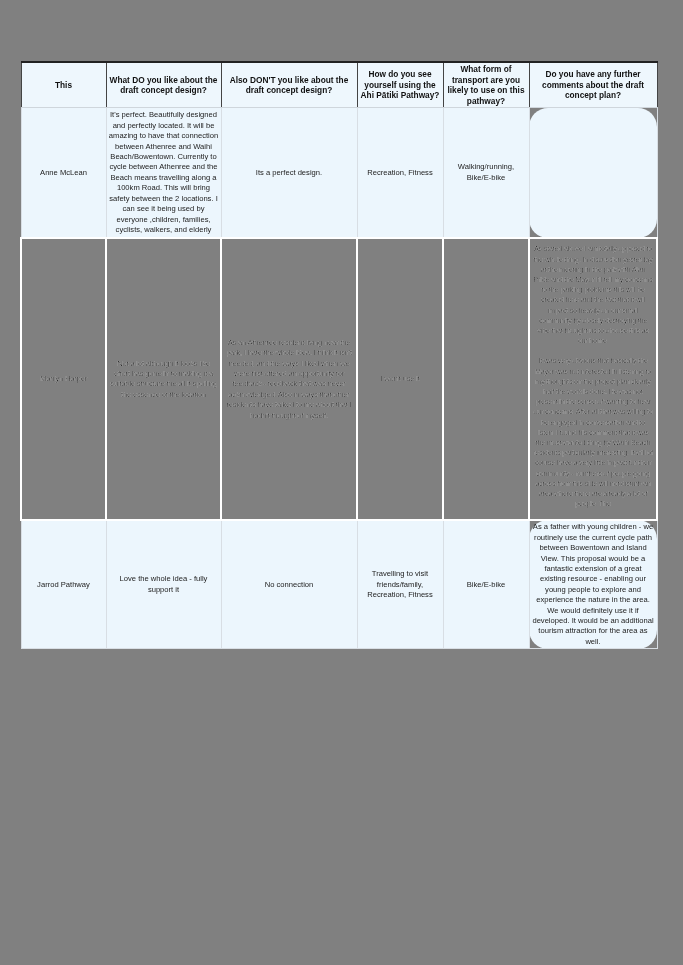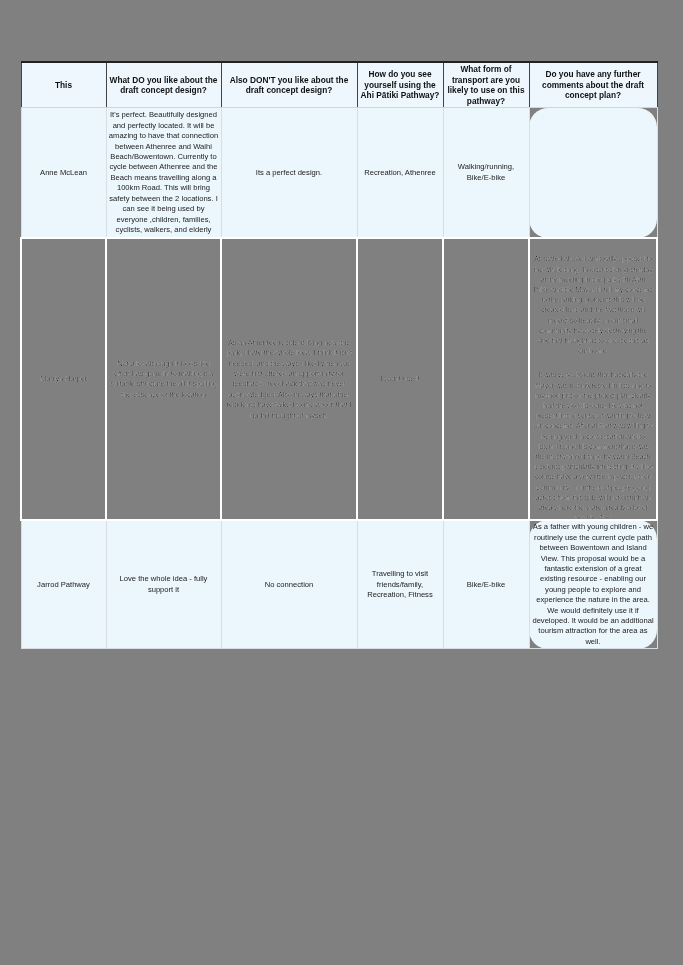--- a/index.html
+++ b/index.html
@@ -55,21 +55,21 @@
     tr.row-2 td.comment-long {
       vertical-align: top;
       font-size: 7.2px;
       line-height: 10.2px;
       overflow: hidden;
     }
     tr.row-2 td.comment-long .inner {
       height: 278px;
       overflow: hidden;
     }
-    .para { margin: 14px 0 10px 0; }
+    .para { margin: 4px 0 10px 0; }
     td.col-comments { vertical-align: top; border-radius: 19px; }
     tr.row-1 td.col-comments { vertical-align: middle; }
   </style>
 </head>
 <body>
 
 <div class="table-wrap">
   <table>
     <colgroup>
       <col style="width:85px">
@@ -87,21 +87,21 @@
         <th>How do you see yourself using the Ahi Pātiki Pathway?</th>
         <th>What form of transport are you likely to use on this pathway?</th>
         <th>Do you have any further comments about the draft concept plan?</th>
       </tr>
     </thead>
     <tbody>
       <tr class="row-1">
         <td>Anne McLean</td>
         <td>It's perfect. Beautifully designed and perfectly located. It will be amazing to have that connection between Athenree and Waihi Beach/Bowentown. Currently to cycle between Athenree and the Beach means travelling along a 100km Road. This will bring safety between the 2 locations. I can see it being used by everyone ,children, families, cyclists, walkers, and elderly</td>
         <td>Its a perfect design.</td>
-        <td>Recreation, Athenree</td>
+        <td>Recreation, Fitness</td>
         <td>Walking/running, Bike/E-bike</td>
         <td class="col-comments"></td>
       </tr>
       <tr class="row-2">
         <td class="redacted">
           <span>Marilyn Harper</span>
         </td>
         <td class="redacted">
           <span>Not a lot although it looks like effort has gone in to making it a suitable structure the all it spoiling the essence of the location</span>
         </td>

